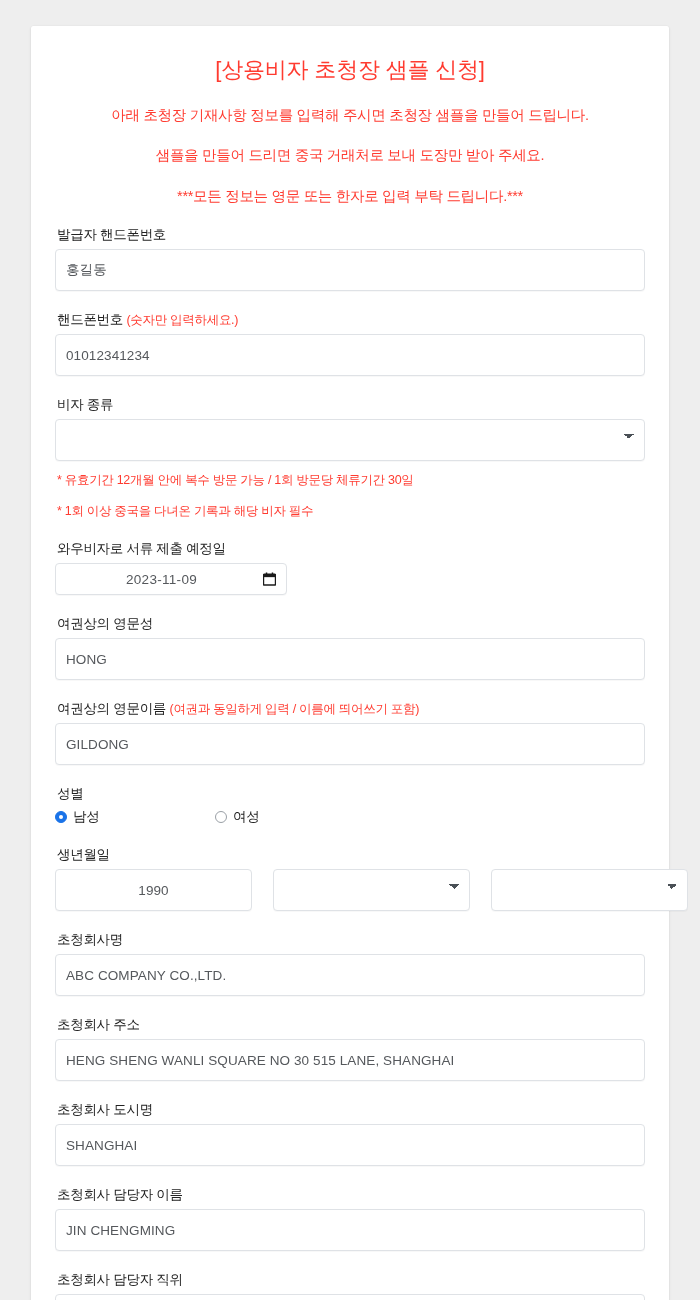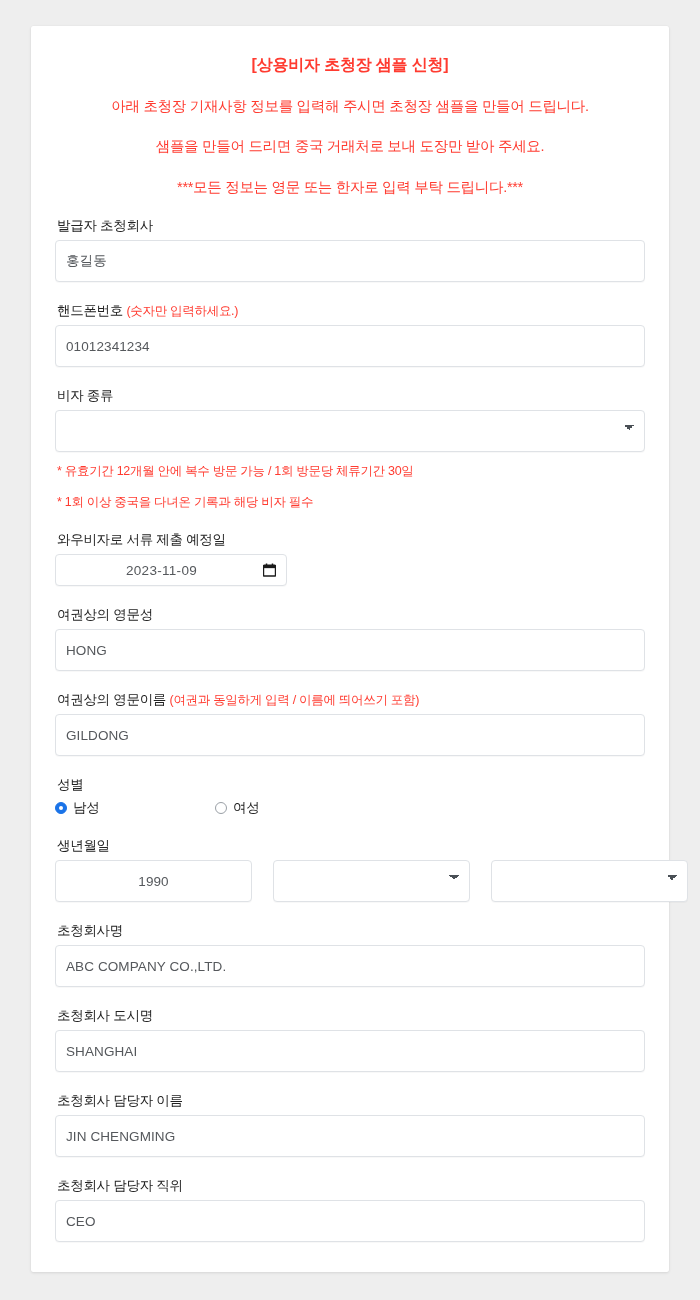--- a/index.html
+++ b/index.html
@@ -27,22 +27,22 @@
     box-shadow: 0 1px 3px rgba(0,0,0,0.10), 0 0 1px rgba(0,0,0,0.08);
   }
   .form-card {
     padding: 22px 24px 30px 24px;
   }
 
   
   .notice-block { text-align: center; }
   .notice-title {
     color: #ff3b30;
-    font-size: 16px;
-    font-weight: 700;
+    font-size: 22px;
+    font-weight: 400;
     margin: 7px 0 0 0;
     letter-spacing: -0.2px;
   }
   .notice-line {
     color: #ff3b30;
     font-size: 14.5px;
     font-weight: 400;
     margin: 21px 0 0 0;
     letter-spacing: -0.3px;
   }
@@ -196,21 +196,21 @@
   <div class="card form-card">
 
     <div class="notice-block">
       <p class="notice-title">[상용비자 초청장 샘플 신청]</p>
       <p class="notice-line">아래 초청장 기재사항 정보를 입력해 주시면 초청장 샘플을 만들어 드립니다.</p>
       <p class="notice-line">샘플을 만들어 드리면 중국 거래처로 보내 도장만 받아 주세요.</p>
       <p class="notice-line last">***모든 정보는 영문 또는 한자로 입력 부탁 드립니다.***</p>
     </div>
 
     <div class="field">
-      <label class="field-label">발급자 초청회사</label>
+      <label class="field-label">발급자 핸드폰번호</label>
       <input class="input" type="text" value="홍길동" style="">
     </div>
 
     <div class="field">
       <label class="field-label"><span>핸드폰번호</span> <span class="hint">(숫자만 입력하세요.)</span></label>
       <input class="input" type="text" value="01012341234" style="">
     </div>
 
     <div class="field">
       <label class="field-label">비자 종류</label>
@@ -271,20 +271,24 @@
           <option>1일</option>
         </select>
       </div>
     </div>
 
     <div class="field">
       <label class="field-label">초청회사명</label>
       <input class="input" type="text" value="ABC COMPANY CO.,LTD." style="">
     </div>
 
+    <div class="field">
+      <label class="field-label">초청회사 주소</label>
+      <input class="input" type="text" value="HENG SHENG WANLI SQUARE NO 30 515 LANE, SHANGHAI" style="">
+    </div>
 
     <div class="field">
       <label class="field-label">초청회사 도시명</label>
       <input class="input" type="text" value="SHANGHAI" style="">
     </div>
 
     <div class="field">
       <label class="field-label">초청회사 담당자 이름</label>
       <input class="input" type="text" value="JIN CHENGMING" style="">
     </div>

